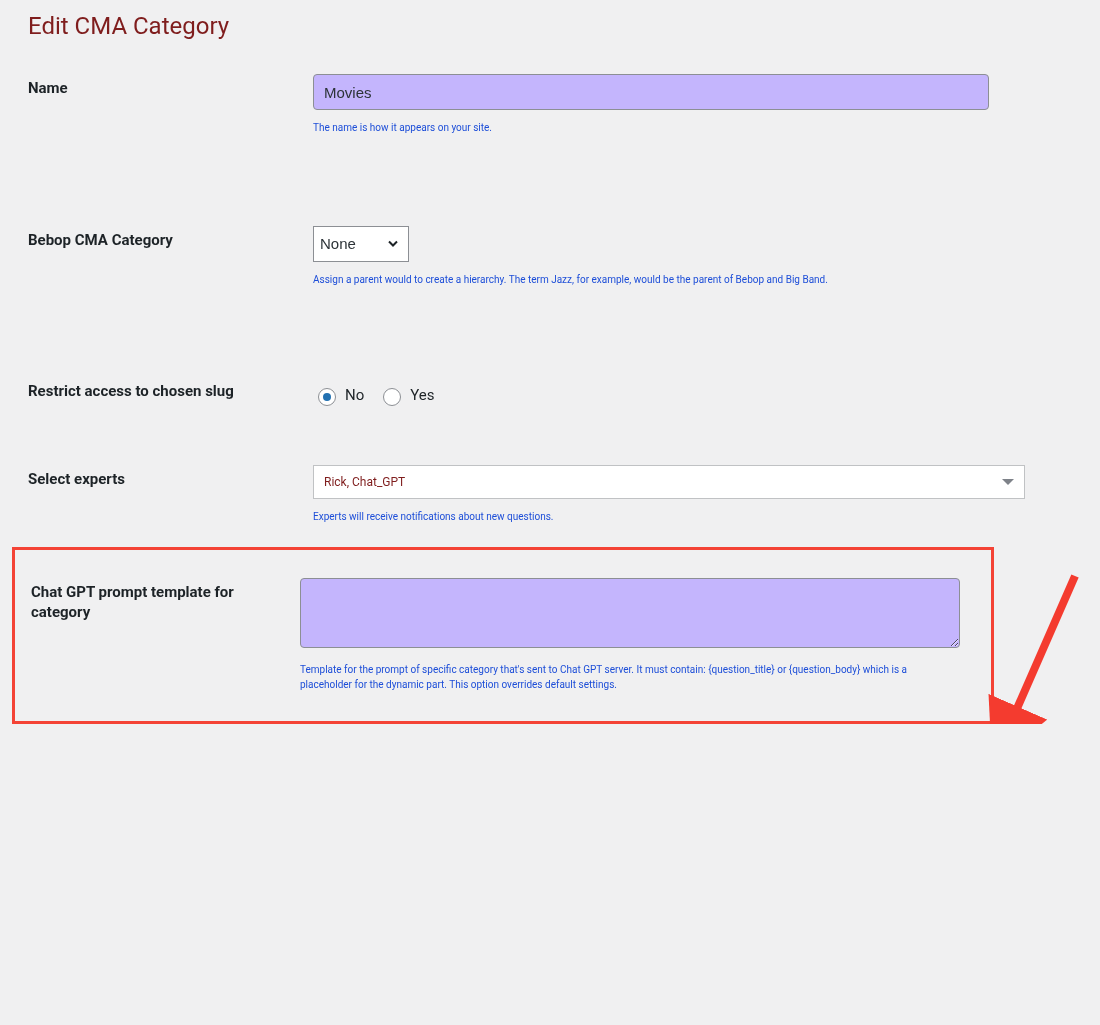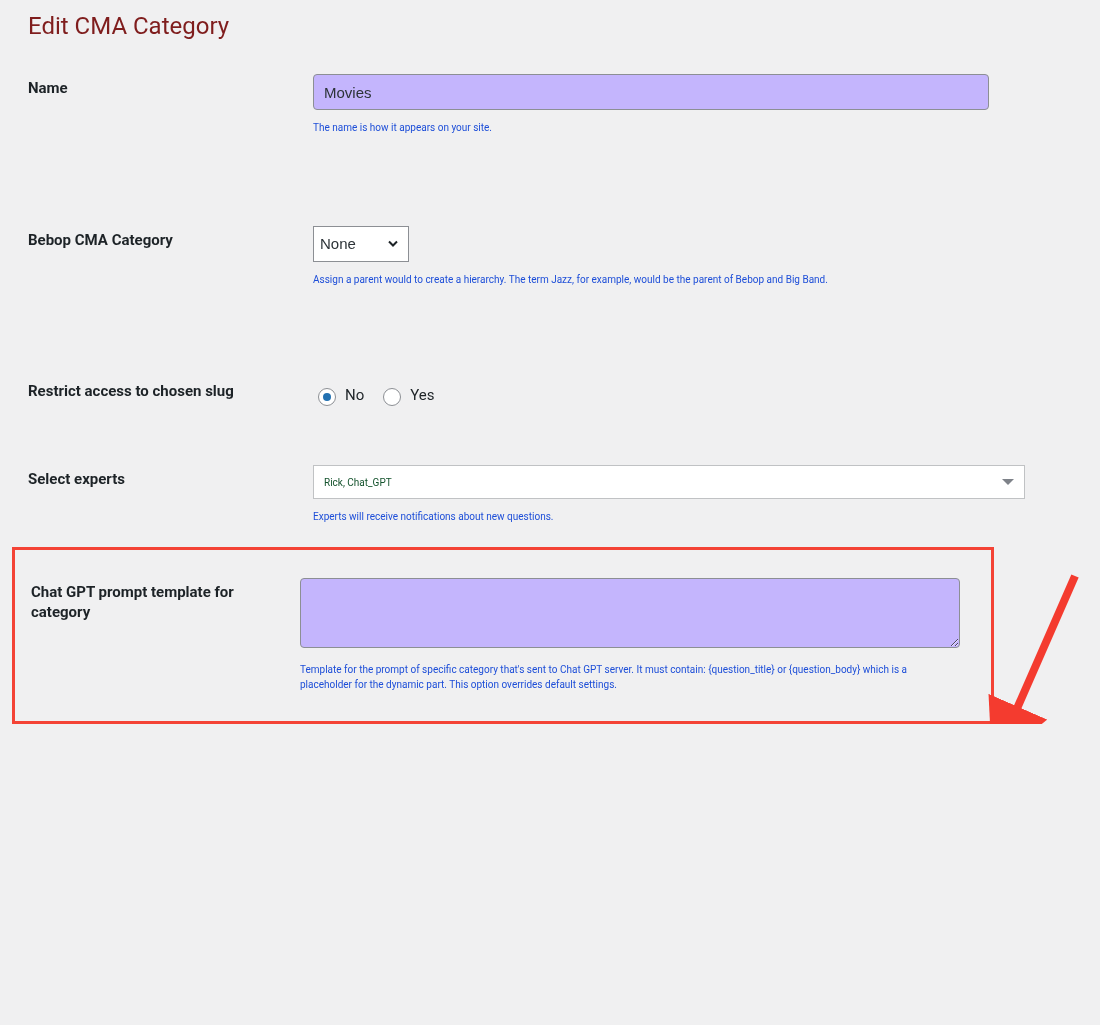--- a/index.html
+++ b/index.html
@@ -122,22 +122,22 @@
     .experts-select {
       width: 712px;
       height: 34px;
       border: 1px solid #c0c2c4;
       background: #fff;
       display: flex;
       align-items: center;
       justify-content: space-between;
       padding: 8px 10px;
       box-sizing: border-box;
-      font-size: 10px;
-      color: #14532d;
+      font-size: 12px;
+      color: #7f1d1d;
       cursor: pointer;
     }
     .experts-select .tri {
       width: 0; height: 0;
       border-left: 6px solid transparent;
       border-right: 6px solid transparent;
       border-top: 6px solid #7e8289;
     }
     .highlight-box {
       border: 3px solid #f44336;

